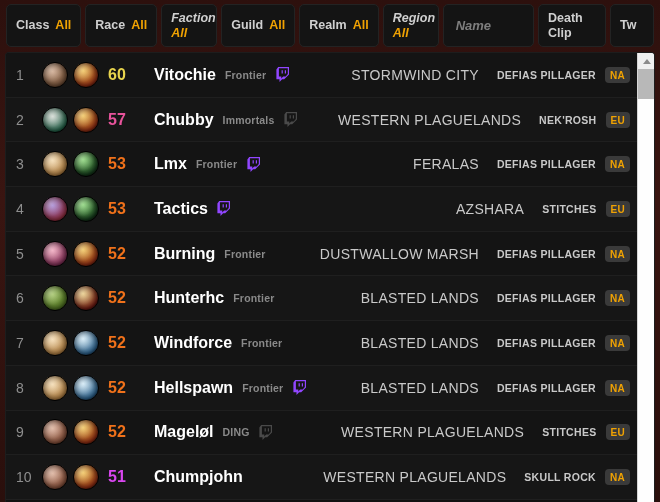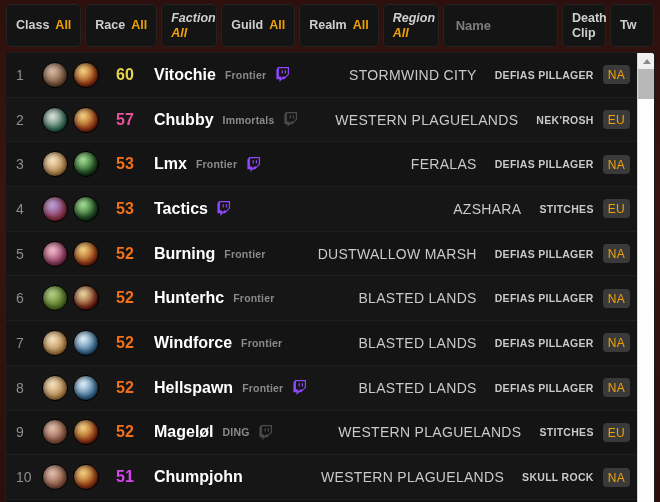--- a/index.html
+++ b/index.html
@@ -56,22 +56,23 @@
     border: 1px solid #232323;
     border-radius: 5px;
     display: flex;
     align-items: center;
     padding: 0 12px;
   }
   .name-field .ph {
     color: #7e7e7e;
     font-size: 13px;
     font-weight: 700;
-  }
-  .filter-btn.deathclip { width: 44px; flex-direction: column; align-items: flex-start; justify-content: center; }
+    font-style: italic;
+  }
+  .filter-btn.deathclip { width: 68px; flex-direction: column; align-items: flex-start; justify-content: center; }
   .filter-btn.deathclip .f-label { font-size: 12.5px; }
   .filter-btn.twitchbtn { width: 44px; overflow: hidden; justify-content: flex-start; }
 
   
   .table-wrap {
     position: absolute;
     left: 5px;
     top: 52px;
     width: 650px;
     height: 450px;
@@ -110,21 +111,21 @@
     flex: 0 0 26px;
   }
   .orb::after {
     content: "";
     position: absolute; inset: 0;
     border-radius: 50%;
     background: radial-gradient(circle at 32% 28%, rgba(255,255,255,.30), rgba(255,255,255,0) 55%);
   }
   .level {
     width: 34px;
-    text-align: center;
+    text-align: left;
     font-size: 16px;
     font-weight: 700;
     margin-left: 9px;
     flex: 0 0 34px;
   }
   .charname {
     font-size: 16px;
     font-weight: 700;
     color: #ffffff;
     margin-left: 12px;
@@ -159,22 +160,22 @@
     color: #c9c9c9;
     letter-spacing: .3px;
     margin-left: 18px;
     white-space: nowrap;
   }
   .region {
     margin-left: 9px;
     margin-right: 4px;
     background: #3a3a3a;
     color: #f0a202;
-    font-size: 12px;
-    font-weight: 400;
+    font-size: 10px;
+    font-weight: 700;
     border-radius: 4px;
     padding: 3px 5px 2px 5px;
     letter-spacing: .3px;
     text-align: right;
   }
 
   
   .scrollbar {
     position: absolute;
     right: 0; top: 0;

